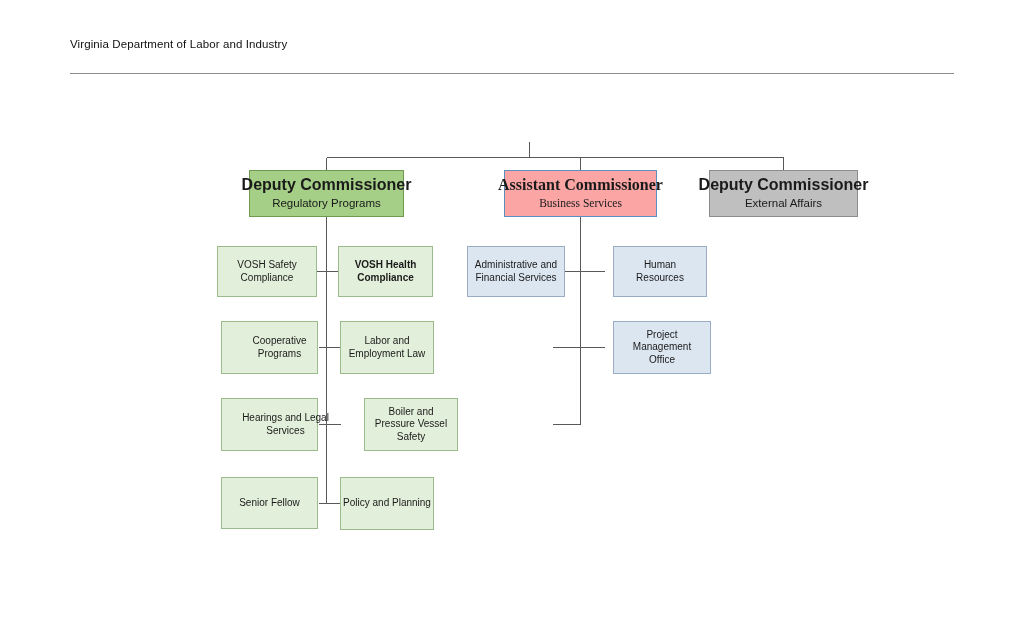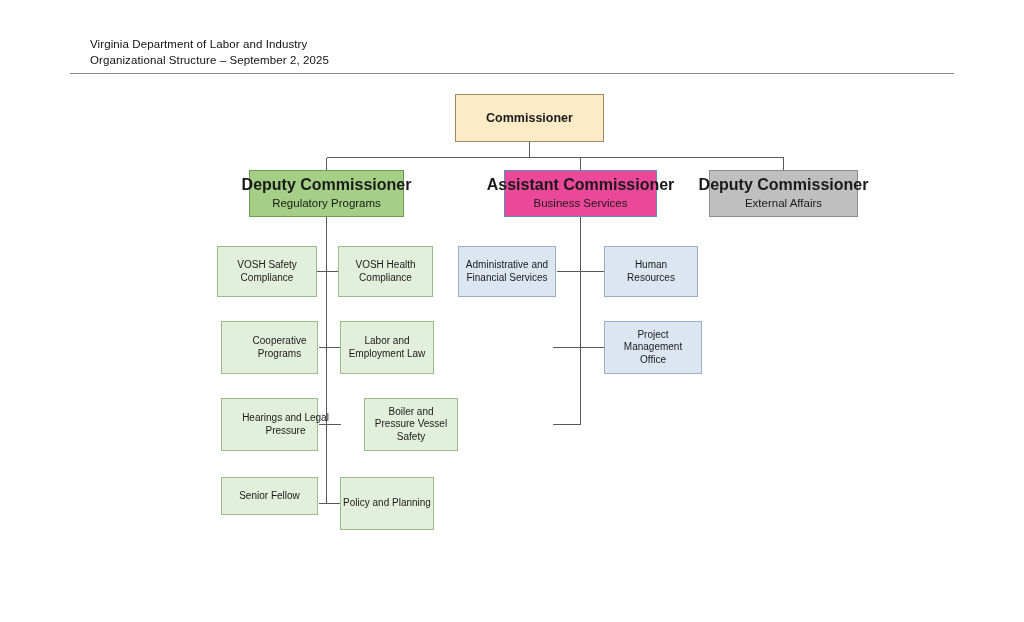--- a/index.html
+++ b/index.html
@@ -20,21 +20,20 @@
     position: absolute;
     inset: 0;
   }
 
   
   .header {
     position: absolute;
     left: 70px;
     top: 36px;
     width: 884px;
-    margin-left: 20px;
   }
   .header-line {
     font-size: 11.5px;
     line-height: 16px;
     letter-spacing: 0.1px;
     color: #111111;
     white-space: nowrap;
   }
   .header-rule {
     position: absolute;
@@ -80,41 +79,40 @@
   .node.t1 .title { font-size: 12.5px; line-height: 16px; }
 
   
   .node.t2 {
     font-size: 11.5px;
   }
   .node.t2 .title { font-size: 16px; line-height: 15px; }
   .node.t2 .sub { font-size: 11.5px; line-height: 15px; margin-top: 4px; }
 
   .node.green2  { background: #a5ce86; border-color: #6f9a50; }
-  .node.blue2   { background: #ec4899; border-color: #5b8fbe; }
+  .node.blue2   { background: #fca5a5; border-color: #5b8fbe; font-family: Liberation Serif, serif; }
   .node.gray2   { background: #bfbfbf; border-color: #8c8c8c; }
 
   
   .node.leaf {
     font-size: 10px;
     line-height: 12.5px;
   }
   .node.leaf.green { background: #e2efda; border-color: #9bbb8a; }
-  .node.leaf.blue  { background: #dce6f1; border-color: #9badc4; }
+  .node.leaf.blue  { background: #dce6f1; border-color: #9badc4; margin-left: 9px; }
 
   .node .line { display: block; white-space: nowrap; }
 </style>
 </head>
 <body>
 
 <div id="chart-canvas">
 
   <div class="header">
     <div class="header-line">Virginia Department of Labor and Industry</div>
-    <div class="header-line">Organizational Structure – September 2, 2025</div>
   </div>
   <div class="header-rule"></div>
 
   <svg class="connectors" width="1024" height="622" viewBox="0 0 1024 622">
     <g stroke="#595959" stroke-width="1.4" fill="none" shape-rendering="crispEdges">
 
       <path d="M529.5,142 L529.5,157.5"></path>
 
       <path d="M326.5,157.5 L783.5,157.5"></path>
 
@@ -141,23 +139,20 @@
       <path d="M556.5,271.5 L580.5,271.5"></path>
       <path d="M580.5,271.5 L604.5,271.5"></path>
 
       <path d="M552.5,347.5 L580.5,347.5"></path>
       <path d="M580.5,347.5 L604.5,347.5"></path>
 
       <path d="M552.5,424.5 L580.5,424.5"></path>
     </g>
   </svg>
 
-  <div class="node t1" style="left:455px; top:94px; width:149px; height:48px;">
-    <span class="title line">Commissioner</span>
-  </div>
 
   <div class="node t2 green2" style="left:249px; top:170px; width:155px; height:47px;">
     <span class="title line">Deputy Commissioner</span>
     <span class="sub line">Regulatory Programs</span>
   </div>
 
   <div class="node t2 blue2" style="left:504px; top:170px; width:153px; height:47px;">
     <span class="title line">Assistant Commissioner</span>
     <span class="sub line">Business Services</span>
   </div>
@@ -165,47 +160,47 @@
   <div class="node t2 gray2" style="left:709px; top:170px; width:149px; height:47px;">
     <span class="title line">Deputy Commissioner</span>
     <span class="sub line">External Affairs</span>
   </div>
 
   <div class="node leaf green" style="left:217px; top:246px; width:100px; height:51px;">
     <span class="line">VOSH Safety</span>
     <span class="line">Compliance</span>
   </div>
 
-  <div class="node leaf green" style="left:338px; top:246px; width:95px; height:51px;">
+  <div class="node leaf green" style="left:338px; top:246px; width:95px; height:51px;font-weight:bold;">
     <span class="line">VOSH Health</span>
     <span class="line">Compliance</span>
   </div>
 
   <div class="node leaf green" style="left:221px; top:321px; width:97px; height:53px;padding-left:20px;">
     <span class="line">Cooperative</span>
     <span class="line">Programs</span>
   </div>
 
   <div class="node leaf green" style="left:340px; top:321px; width:94px; height:53px;">
     <span class="line">Labor and</span>
     <span class="line">Employment Law</span>
   </div>
 
   <div class="node leaf green" style="left:221px; top:398px; width:97px; height:53px;padding-left:32px;">
     <span class="line">Hearings and Legal</span>
-    <span class="line">Pressure</span>
+    <span class="line">Services</span>
   </div>
 
   <div class="node leaf green" style="left:340px; top:398px; width:94px; height:53px;margin-left:24px;">
     <span class="line">Boiler and</span>
     <span class="line">Pressure Vessel</span>
     <span class="line">Safety</span>
   </div>
 
-  <div class="node leaf green" style="left:221px; top:477px; width:97px; height:38px;">
+  <div class="node leaf green" style="left:221px; top:477px; width:97px; height:52px;">
     <span class="line">Senior Fellow</span>
   </div>
 
   <div class="node leaf green" style="left:340px; top:477px; width:94px; height:53px;">
     <span class="line">Policy and Planning</span>
   </div>
 
   <div class="node leaf blue" style="left:458px; top:246px; width:98px; height:51px;">
     <span class="line">Administrative and</span>
     <span class="line">Financial Services</span>

